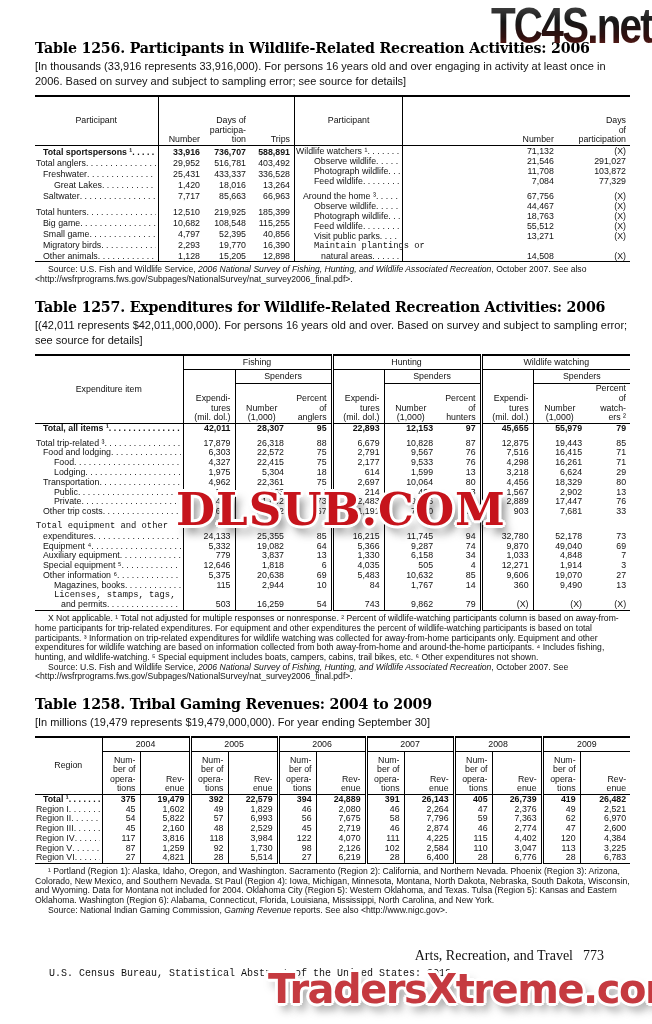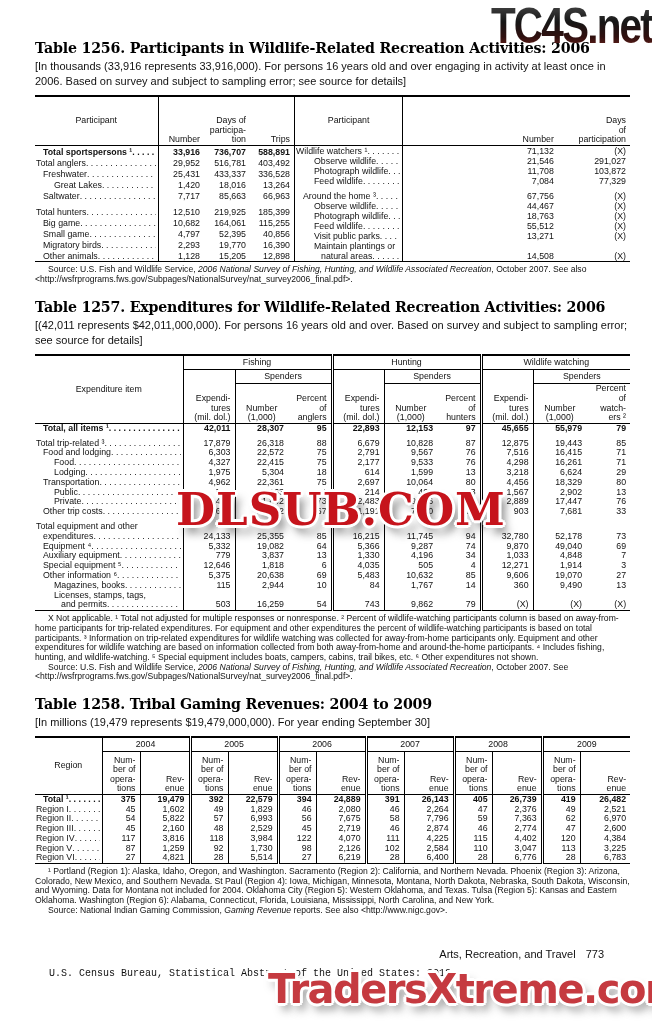--- a/index.html
+++ b/index.html
@@ -19,21 +19,21 @@
   .pre{white-space:pre-line;}
   .hr{text-align:right;padding-right:4px;}
   .hc{text-align:center;}
   .b{font-weight:bold;}
   .num{text-align:right;padding-right:4px;vertical-align:bottom;line-height:10px;}
   .lbl{vertical-align:bottom;}
   .lline{display:flex;align-items:baseline;line-height:10px;}
   .txt{white-space:nowrap;}
   .dots{flex:1 1 auto;overflow:hidden;white-space:nowrap;margin-right:2px;}
   .dots::after{content:". . . . . . . . . . . . . . . . . . . . . . . . . . . . . . . . . . . . . . . .";}
-  .nol{padding-right:2px;}
+  .nol{padding-right:2px;font-family:Liberation Mono, monospace;}
   .l2{padding-left:7px;}
   .ind0{padding-left:1px;}
   .ind1{padding-left:8px;}
   .ind2{padding-left:19px;}
   tr.gap>td{padding-top:5px;}
   .sb{border-left:1px solid #000;}
   .nb{border-left:1px solid #000;}
   .gb{border-left:3px double #000;}
 
   
@@ -59,21 +59,21 @@
   .t1258 tr.h2 th{height:42px;border-bottom:1px solid #000;}
   .t1258 .num,.t1258 .lline{line-height:9.7px;}
 
   
   .fnblock{margin:3px 0 0 0;}
   .fn{font-size:8.6px;line-height:9.7px;margin:0;text-indent:13px;}
   .sect-gap1{margin-bottom:15px;}
   .sect-gap2{margin-bottom:14px;}
 
   
-  .running-head{position:absolute;top:948px;right:48px;font-size:11px;font-family:Liberation Sans, sans-serif;color:#111;}
+  .running-head{position:absolute;top:948px;right:48px;font-size:14px;font-family:Liberation Serif, serif;color:#111;}
   .running-head .pgno{margin-left:10px;}
   .census-line{position:absolute;top:968px;left:49px;font-size:10px;font-family:Liberation Mono, monospace;color:#111;}
 
   
   .wm{position:absolute;font-weight:bold;white-space:nowrap;z-index:6;}
   .wm-top{top:-2px;right:0;font-size:45px;font-family:"Liberation Sans",sans-serif;letter-spacing:-2px;
           transform:scale(0.9,1.1);transform-origin:top right;
           background:linear-gradient(180deg,#555 0%,#161616 42%,#30100f 68%,#8c2c22 100%);
           -webkit-background-clip:text;background-clip:text;color:transparent;}
   .wm-mid{top:483px;left:176px;font-size:45px;font-family:"DejaVu Serif",serif;color:#c6141c;
@@ -182,21 +182,21 @@
               <td class="num">185,399</td>
             </tr>
             <tr>
               <td class="lbl ind1">
                 <div class="lline">
                   <span class="txt">Big game</span>
                   <span class="dots"></span>
                 </div>
               </td>
               <td class="num sb">10,682</td>
-              <td class="num">164,061</td>
+              <td class="num">108,548</td>
               <td class="num">115,255</td>
             </tr>
             <tr>
               <td class="lbl ind1">
                 <div class="lline">
                   <span class="txt">Small game</span>
                   <span class="dots"></span>
                 </div>
               </td>
               <td class="num sb">4,797</td>
@@ -602,21 +602,21 @@
             <td class="lbl ind1">
               <div class="lline">
                 <span class="txt">Auxiliary equipment</span>
                 <span class="dots"></span>
               </div>
             </td>
             <td class="num sb">779</td>
             <td class="num nb">3,837</td>
             <td class="num">13</td>
             <td class="num gb">1,330</td>
-            <td class="num nb">4,196</td>
+            <td class="num nb">6,158</td>
             <td class="num">34</td>
             <td class="num gb">1,033</td>
             <td class="num nb">4,848</td>
             <td class="num">7</td>
           </tr>
           <tr>
             <td class="lbl ind1">
               <div class="lline">
                 <span class="txt">Special equipment ⁵</span>
                 <span class="dots"></span>

